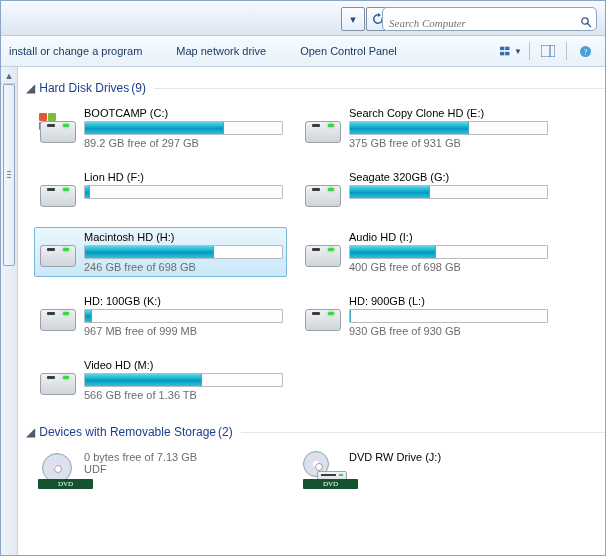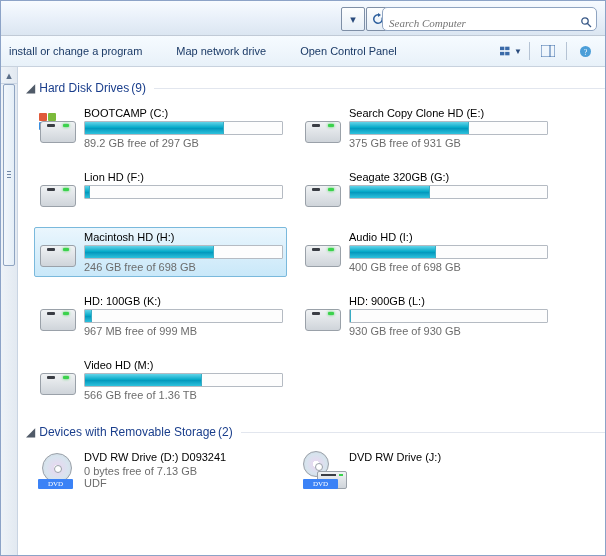--- a/index.html
+++ b/index.html
@@ -44,21 +44,21 @@
   .hdd .logo{position:absolute;left:0;top:4px;width:20px;height:20px;display:none}
   .hdd.win .logo{display:block}
   .winflag{position:relative;width:20px;height:20px}
   .winflag i{position:absolute;width:8px;height:8px;border-radius:1px}
   .wr{background:#e05a3a;left:1px;top:2px}.wg{background:#7cbb3b;left:10px;top:2px}
   .wb{background:#3a8ede;left:1px;top:11px}.wy{background:#f1c23a;left:10px;top:11px}
   
   .dvd{position:relative}
   .dvd .disc{position:absolute;left:4px;top:2px;width:28px;height:28px;border-radius:50%;background:radial-gradient(circle,#fff 0 3px,#e6d9f0 3px,#d7e4ee 60%,#c6cad1);border:1px solid #9aa1a9}
   .dvd .disc::after{content:"";position:absolute;left:11px;top:11px;width:6px;height:6px;border-radius:50%;background:#fff;border:1px solid #9aa1a9}
-  .dvd .badge{position:absolute;left:0;bottom:0;background:#3b82f6;color:#fff;font:7px/10px "Segoe UI";padding:0 10px;border-radius:1px}
+  .dvd .badge{position:absolute;left:0;bottom:0;background:#14532d;color:#fff;font:7px/10px "Segoe UI";padding:0 20px;border-radius:1px}
   .dvd .drv{position:absolute;right:-4px;bottom:0;width:28px;height:16px;background:linear-gradient(#f0f2f4,#cfd4da);border:1px solid #9aa1a9;border-radius:2px}
   .dvd .drv .s{position:absolute;left:3px;right:10px;top:2px;height:2px;background:#3a3d44}
   .dvd .drv .l{position:absolute;right:3px;top:2px;width:4px;height:2px;background:#3bd24c}
   .dvd.withdrive .disc{left:0;top:0;width:24px;height:24px}
 </style>
 </head>
 <body>
 
 <div class="addrbar">
   <div class="arrows">
@@ -289,21 +289,20 @@
     <span class="cnt"> (2)</span>
     <span class="rule"></span>
       </div>
   <div class="grid">
         <div class="item">
       <div class="icn dvd">
     <div class="disc"></div>
             <div class="badge">DVD</div>
   </div>
       <div class="info">
-        <div class="title">DVD RW Drive (D:) D093241</div>
 
         <div class="free">0 bytes free of 7.13 GB</div>
         <div class="sub">UDF</div>
       </div>
     </div>
         <div class="item">
       <div class="icn dvd withdrive">
     <div class="disc"></div>
             <div class="drv">
               <div class="s"></div>

